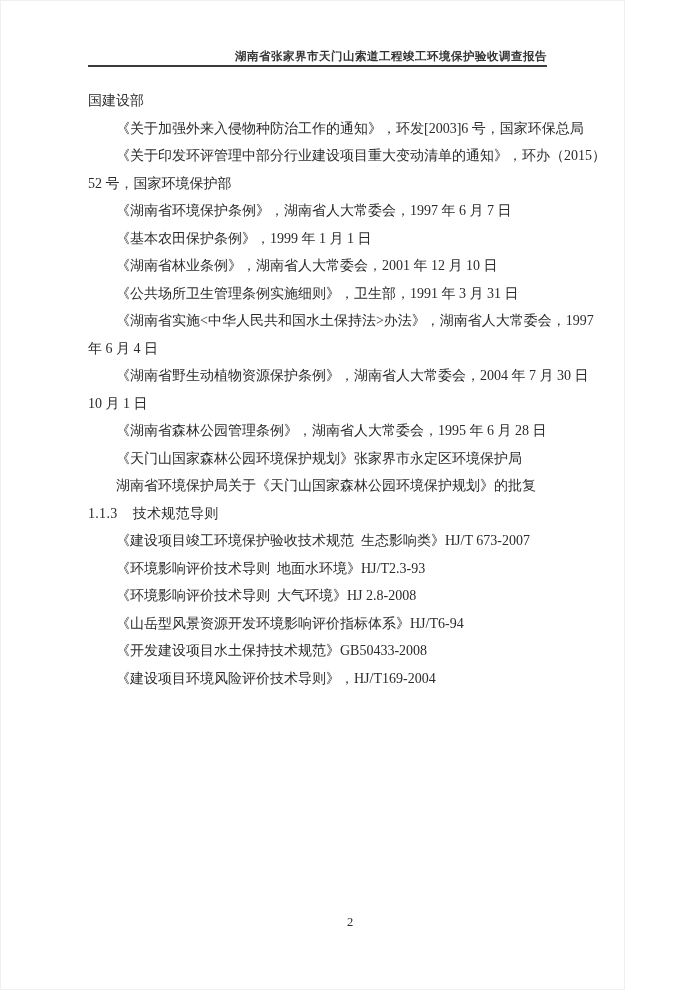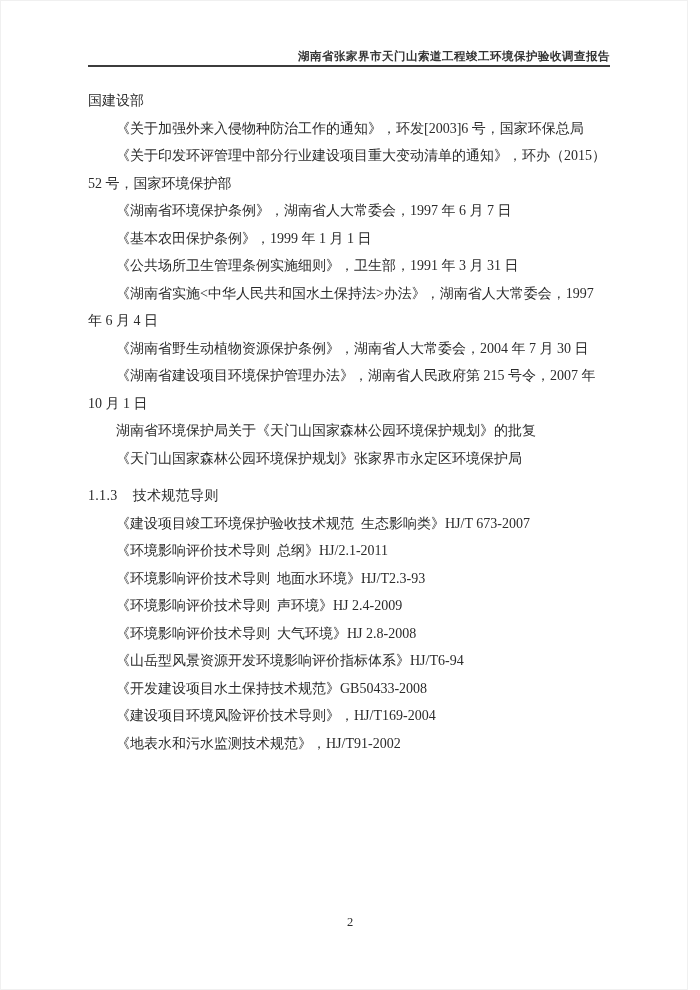--- a/index.html
+++ b/index.html
@@ -2,21 +2,21 @@
 <html><head>
 <meta charset="utf-8">
 <style>
   html, body {
     margin: 0;
     padding: 0;
     background: #ffffff;
   }
   .page {
     position: relative;
-    width: 688px;
+    width: 625px;
     height: 990px;
     background: #ffffff;
     font-family: "Liberation Serif", "DejaVu Serif", serif;
     color: #2e2e2e;
     overflow: hidden;
     box-shadow: inset 0 0 0 1px #f0f0f0;
   }
   .header-title {
     position: absolute;
     top: 49px;
@@ -46,21 +46,20 @@
     line-height: 27.5px;
     font-size: 14px;
     white-space: pre;
     color: #2b2b2b;
   }
   .line.indent {
     padding-left: 28px;
   }
   .line.heading {
     letter-spacing: 0.3px;
-    margin-top: 10px;
   }
   .page-number {
     position: absolute;
     top: 915px;
     left: 0;
     width: 700px;
     text-align: center;
     font-size: 12.5px;
     color: #2b2b2b;
   }
@@ -74,35 +73,33 @@
 
   <div class="header-rule"></div>
 
   <div class="doc-body" id="body-lines">
       <div class="line">国建设部</div>
       <div class="line indent">《关于加强外来入侵物种防治工作的通知》，环发[2003]6 号，国家环保总局</div>
       <div class="line indent">《关于印发环评管理中部分行业建设项目重大变动清单的通知》，环办（2015）</div>
       <div class="line">52 号，国家环境保护部</div>
       <div class="line indent">《湖南省环境保护条例》，湖南省人大常委会，1997 年 6 月 7 日</div>
       <div class="line indent">《基本农田保护条例》，1999 年 1 月 1 日</div>
+      <div class="line indent">《湖南省林业条例》，湖南省人大常委会，2001 年 12 月 10 日</div>
       <div class="line indent">《公共场所卫生管理条例实施细则》，卫生部，1991 年 3 月 31 日</div>
       <div class="line indent">《湖南省实施&lt;中华人民共和国水土保持法&gt;办法》，湖南省人大常委会，1997</div>
       <div class="line">年 6 月 4 日</div>
       <div class="line indent">《湖南省野生动植物资源保护条例》，湖南省人大常委会，2004 年 7 月 30 日</div>
-      <div class="line indent">《湖南省建设项目环境保护管理办法》，湖南省人民政府第 215 号令，2007 年</div>
       <div class="line">10 月 1 日</div>
+      <div class="line indent">《湖南省森林公园管理条例》，湖南省人大常委会，1995 年 6 月 28 日</div>
+      <div class="line indent">《天门山国家森林公园环境保护规划》张家界市永定区环境保护局</div>
       <div class="line indent">湖南省环境保护局关于《天门山国家森林公园环境保护规划》的批复</div>
-      <div class="line indent">《天门山国家森林公园环境保护规划》张家界市永定区环境保护局</div>
       <div class="line heading">1.1.3    技术规范导则</div>
       <div class="line indent">《建设项目竣工环境保护验收技术规范  生态影响类》HJ/T 673-2007</div>
-      <div class="line indent">《环境影响评价技术导则  总纲》HJ/2.1-2011</div>
       <div class="line indent">《环境影响评价技术导则  地面水环境》HJ/T2.3-93</div>
-      <div class="line indent">《环境影响评价技术导则  声环境》HJ 2.4-2009</div>
       <div class="line indent">《环境影响评价技术导则  大气环境》HJ 2.8-2008</div>
       <div class="line indent">《山岳型风景资源开发环境影响评价指标体系》HJ/T6-94</div>
       <div class="line indent">《开发建设项目水土保持技术规范》GB50433-2008</div>
       <div class="line indent">《建设项目环境风险评价技术导则》，HJ/T169-2004</div>
-      <div class="line indent">《地表水和污水监测技术规范》，HJ/T91-2002</div>
     </div>
 
   <div class="page-number">2</div>
 
 </div>
 
 </body></html>

